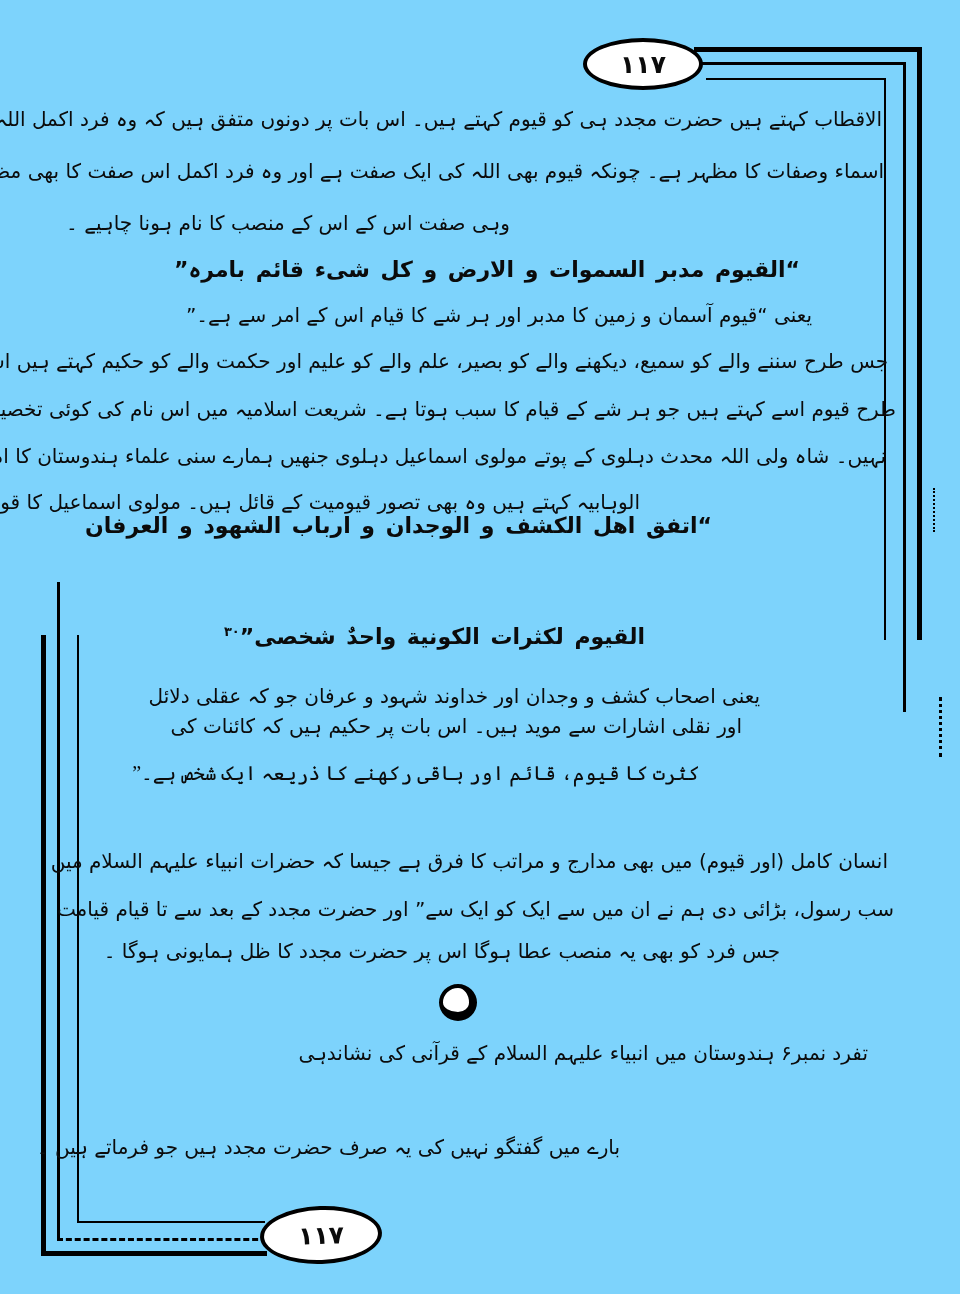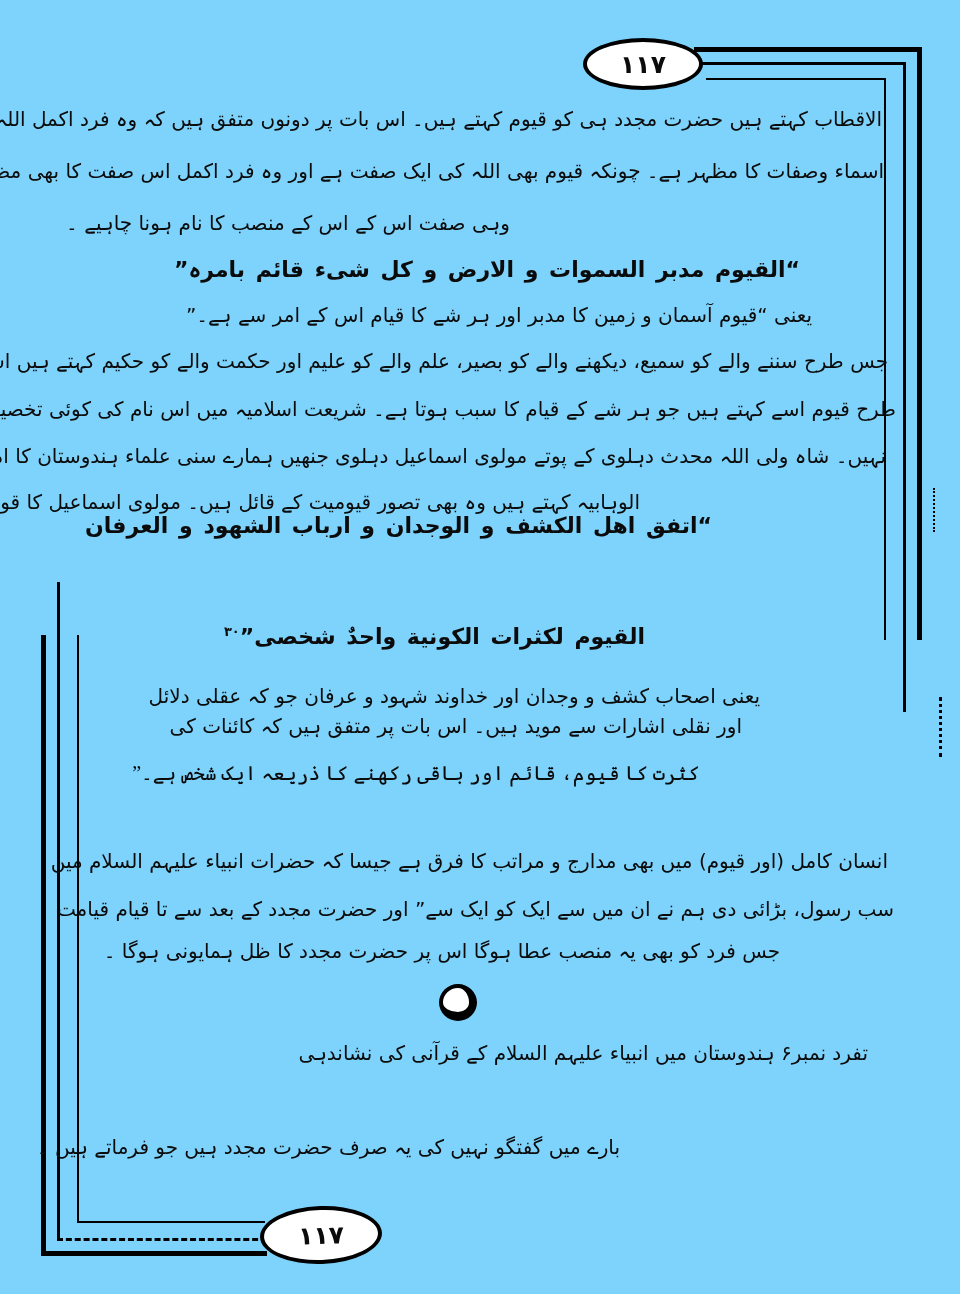--- a/index.html
+++ b/index.html
@@ -99,21 +99,21 @@
   <div class="line" style="right:64px;top:396px;">طرح قیوم اسے کہتے ہیں جو ہر شے کے قیام کا سبب ہوتا ہے۔ شریعت اسلامیہ میں اس نام کی کوئی تخصیص</div>
   <div class="line" style="right:74px;top:443px;">نہیں۔ شاہ ولی اللہ محدث دہلوی کے پوتے مولوی اسماعیل دہلوی جنھیں ہمارے سنی علماء ہندوستان کا امام</div>
   <div class="line" style="right:320px;top:489px;">الوہابیہ کہتے ہیں وہ بھی تصور قیومیت کے قائل ہیں۔ مولوی اسماعیل کا قول ہے ۔</div>
 
   <div class="line arabic" style="right:248px;top:512px;">“اتفق اهل الکشف و الوجدان و ارباب الشهود و العرفان</div>
   <div class="line arabic" style="right:315px;top:623px;">
     <span>القیوم لکثرات الکونیة واحدٌ شخصی”</span><span class="fn-marker">۳۰</span>
   </div>
 
   <div class="line" style="right:200px;top:666px;margin-top:17px;">یعنی اصحاب کشف و وجدان اور خداوند شہود و عرفان جو کہ عقلی دلائل</div>
-  <div class="line" style="right:218px;top:713px;">اور نقلی اشارات سے موید ہیں۔ اس بات پر متفق ہیں کہ کائنات کی</div>
+  <div class="line" style="right:218px;top:713px;">اور نقلی اشارات سے موید ہیں۔ اس بات پر حکیم ہیں کہ کائنات کی</div>
   <div class="line" style="right:260px;top:760px;font-family:Liberation Serif, serif;">کثرت کا قیوم، قائم اور باقی رکھنے کا ذریعہ ایک شخص ہے۔”</div>
 
   <div class="line" style="right:72px;top:804px;margin-top:44px;">انسان کامل (اور قیوم) میں بھی مدارج و مراتب کا فرق ہے جیسا کہ حضرات انبیاء علیہم السلام میں</div>
   <div class="line" style="right:66px;top:896px;">سب رسول، بڑائی دی ہم نے ان میں سے ایک کو ایک سے” اور حضرت مجدد کے بعد سے تا قیام قیامت</div>
   <div class="line" style="right:180px;top:938px;">جس فرد کو بھی یہ منصب عطا ہوگا اس پر حضرت مجدد کا ظل ہمایونی ہوگا ۔</div>
 
   <div class="ornament"></div>
 
   <div class="line" style="right:92px;top:1040px;">تفرد نمبر۶ ہندوستان میں انبیاء علیہم السلام کے قرآنی کی نشاندہی</div>
   <div class="line" style="right:340px;top:1134px;">بارے میں گفتگو نہیں کی یہ صرف حضرت مجدد ہیں جو فرماتے ہیں ۔</div>

